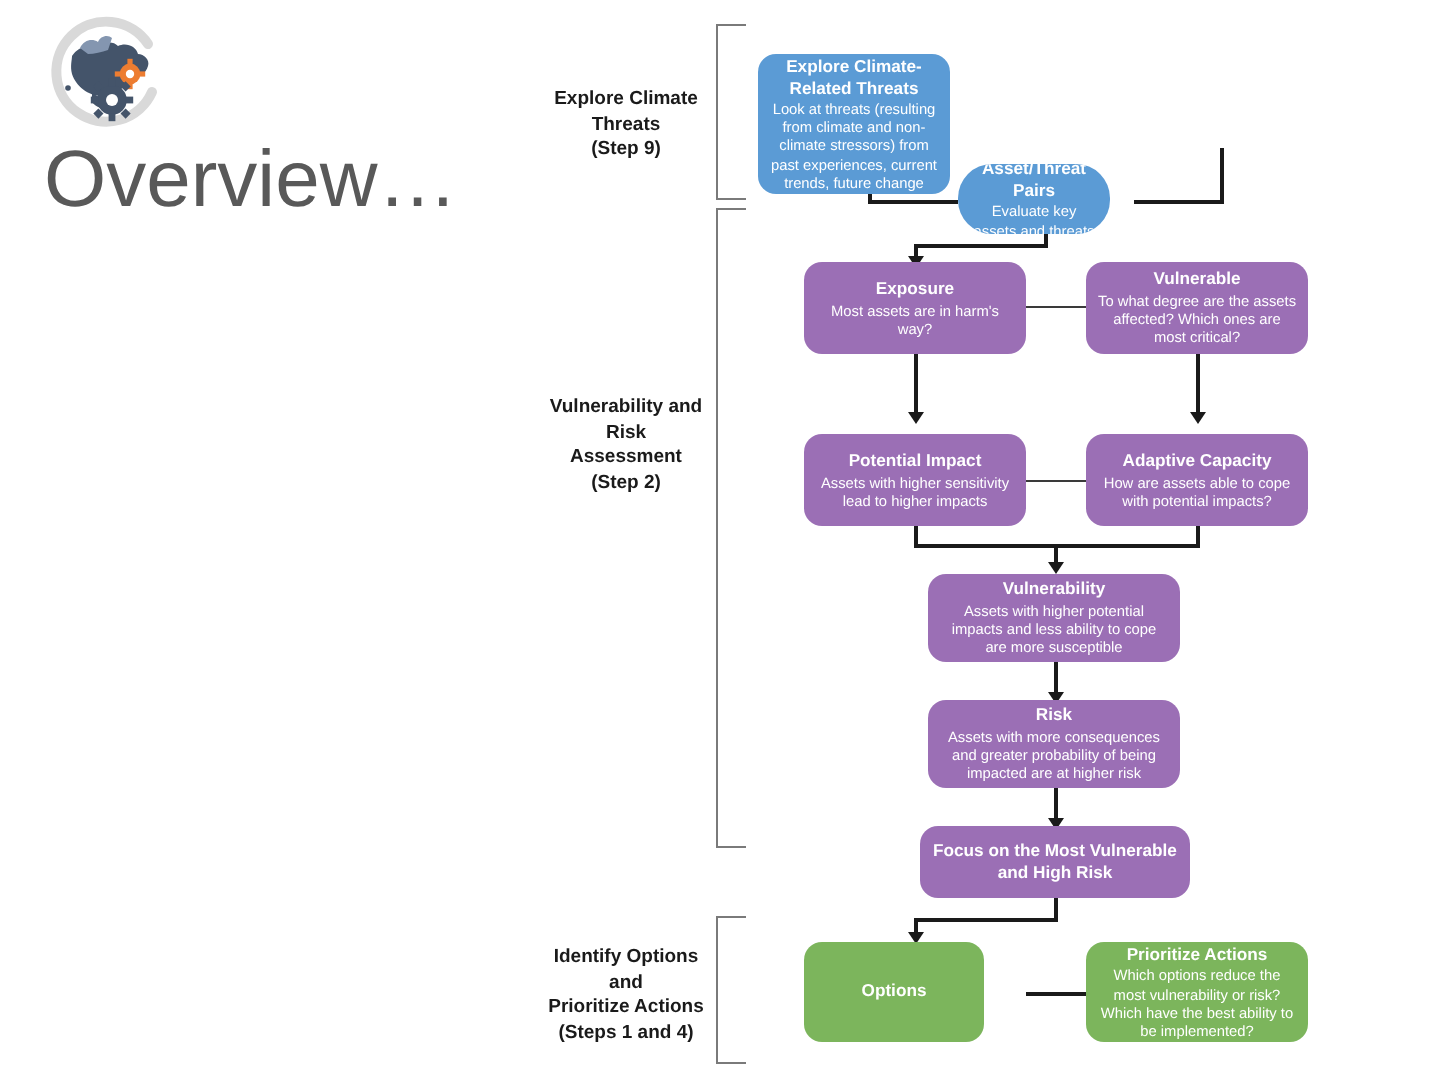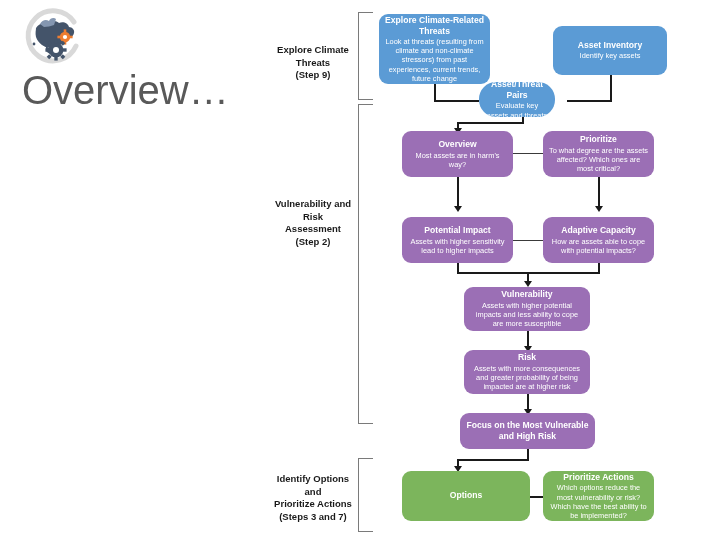--- a/index.html
+++ b/index.html
@@ -181,21 +181,21 @@
     <div class="step-label" style="left:263px; top:44px; width:100px; white-space:pre-line;">Explore Climate
 Threats
 (Step 9)</div>
     <div class="step-label" style="left:263px; top:198px; width:100px; white-space:pre-line;">Vulnerability and
 Risk
 Assessment
 (Step 2)</div>
     <div class="step-label" style="left:258px; top:473px; width:110px; white-space:pre-line;">Identify Options
 and
 Prioritize Actions
-(Steps 3 and 7)</div>
+(Steps 1 and 4)</div>
 
     <div class="ln v" style="left:434px; top:82px; height:19px;"></div>
 
     <div class="ln h" style="left:434px; top:100px; width:45px;"></div>
 
     <div class="ln v" style="left:610px; top:74px; height:27px;"></div>
 
     <div class="ln h" style="left:567px; top:100px; width:45px;"></div>
 
     <div class="ln v" style="left:522px; top:116px; height:8px;"></div>
@@ -230,42 +230,38 @@
     <div class="arrow-down" style="left:523.5px; top:409px;"></div>
 
     <div class="ln v" style="left:527px; top:449px; height:12px;"></div>
     <div class="ln h" style="left:457px; top:459px; width:72px;"></div>
     <div class="ln v" style="left:457px; top:459px; height:10px;"></div>
     <div class="arrow-down" style="left:453.5px; top:466px;"></div>
 
     <div class="ln h" style="left:513px; top:496px; width:41px;"></div>
     <div class="arrow-right" style="left:552px; top:491.5px;"></div>
 
-    <div class="node blue" style="left:379px; top:14px; width:111px; height:70px;">
+    <div class="node blue" style="left:379px; top:27px; width:96px; height:70px;">
       <div class="n-title">Explore Climate-Related Threats</div>
       <div class="n-desc">Look at threats (resulting from climate and non-climate stressors) from past experiences, current trends, future change</div>
     </div>
 
-    <div class="node blue single" style="left:553px; top:26px; width:114px; height:49px;">
-      <div class="n-title">Asset Inventory</div>
-      <div class="n-desc">Identify key assets</div>
-    </div>
 
     <div class="node blue" style="left:479px; top:82px; width:76px; height:35px; border-radius:17px;">
       <div class="n-title">Asset/Threat Pairs</div>
       <div class="n-desc">Evaluate key assets and threats</div>
     </div>
 
     <div class="node purple" style="left:402px; top:131px; width:111px; height:46px;">
-      <div class="n-title">Overview</div>
+      <div class="n-title">Exposure</div>
       <div class="n-desc">Most assets are in harm's way?</div>
     </div>
 
     <div class="node purple" style="left:543px; top:131px; width:111px; height:46px;">
-      <div class="n-title">Prioritize</div>
+      <div class="n-title">Vulnerable</div>
       <div class="n-desc">To what degree are the assets affected? Which ones are most critical?</div>
     </div>
 
     <div class="node purple" style="left:402px; top:217px; width:111px; height:46px;">
       <div class="n-title">Potential Impact</div>
       <div class="n-desc">Assets with higher sensitivity lead to higher impacts</div>
     </div>
 
     <div class="node purple" style="left:464px; top:287px; width:126px; height:44px;">
       <div class="n-title">Vulnerability</div>
@@ -279,21 +275,21 @@
 
     <div class="node purple" style="left:464px; top:350px; width:126px; height:44px;">
       <div class="n-title">Risk</div>
       <div class="n-desc">Assets with more consequences and greater probability of being impacted are at higher risk</div>
     </div>
 
     <div class="node purple single" style="left:460px; top:413px; width:135px; height:36px;">
       <div class="n-title">Focus on the Most Vulnerable and High Risk</div>
     </div>
 
-    <div class="node green" style="left:402px; top:471px; width:128px; height:50px;">
+    <div class="node green" style="left:402px; top:471px; width:90px; height:50px;">
       <div class="n-title">Options</div>
     </div>
 
     <div class="node green" style="left:543px; top:471px; width:111px; height:50px;">
       <div class="n-title">Prioritize Actions</div>
       <div class="n-desc">Which options reduce the most vulnerability or risk? Which have the best ability to be implemented?</div>
     </div>
 
   </div>
 </div>

